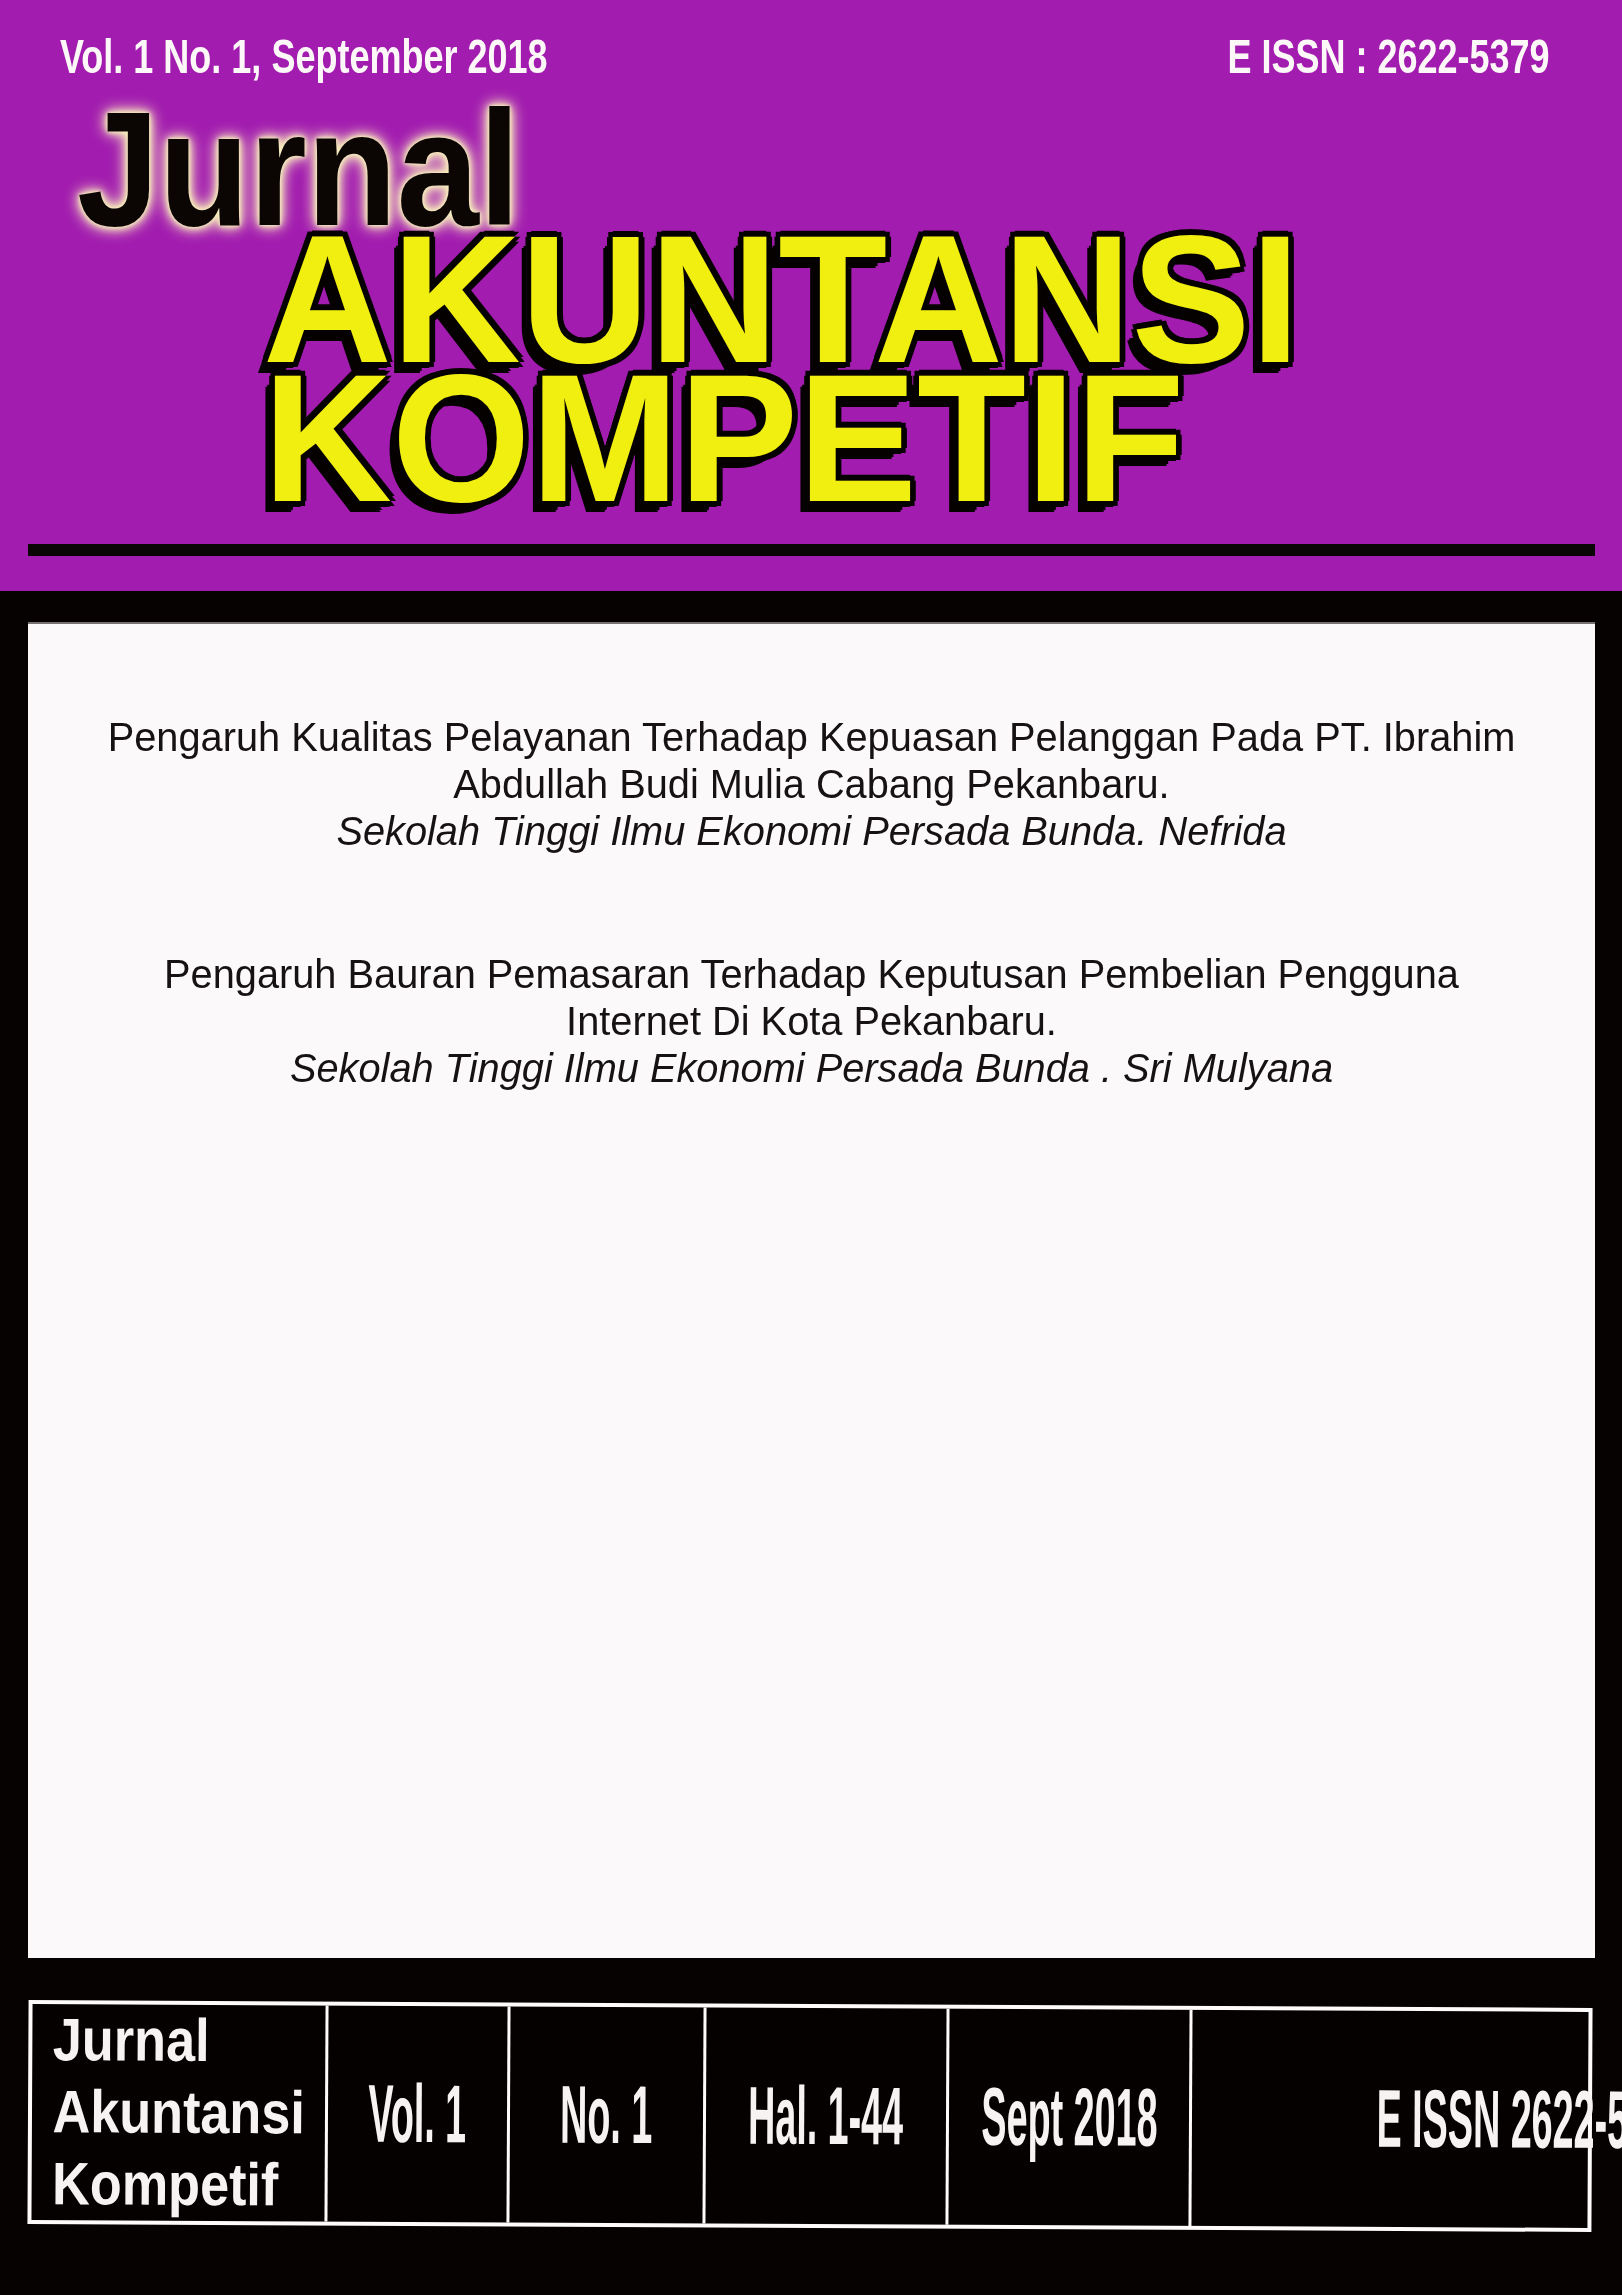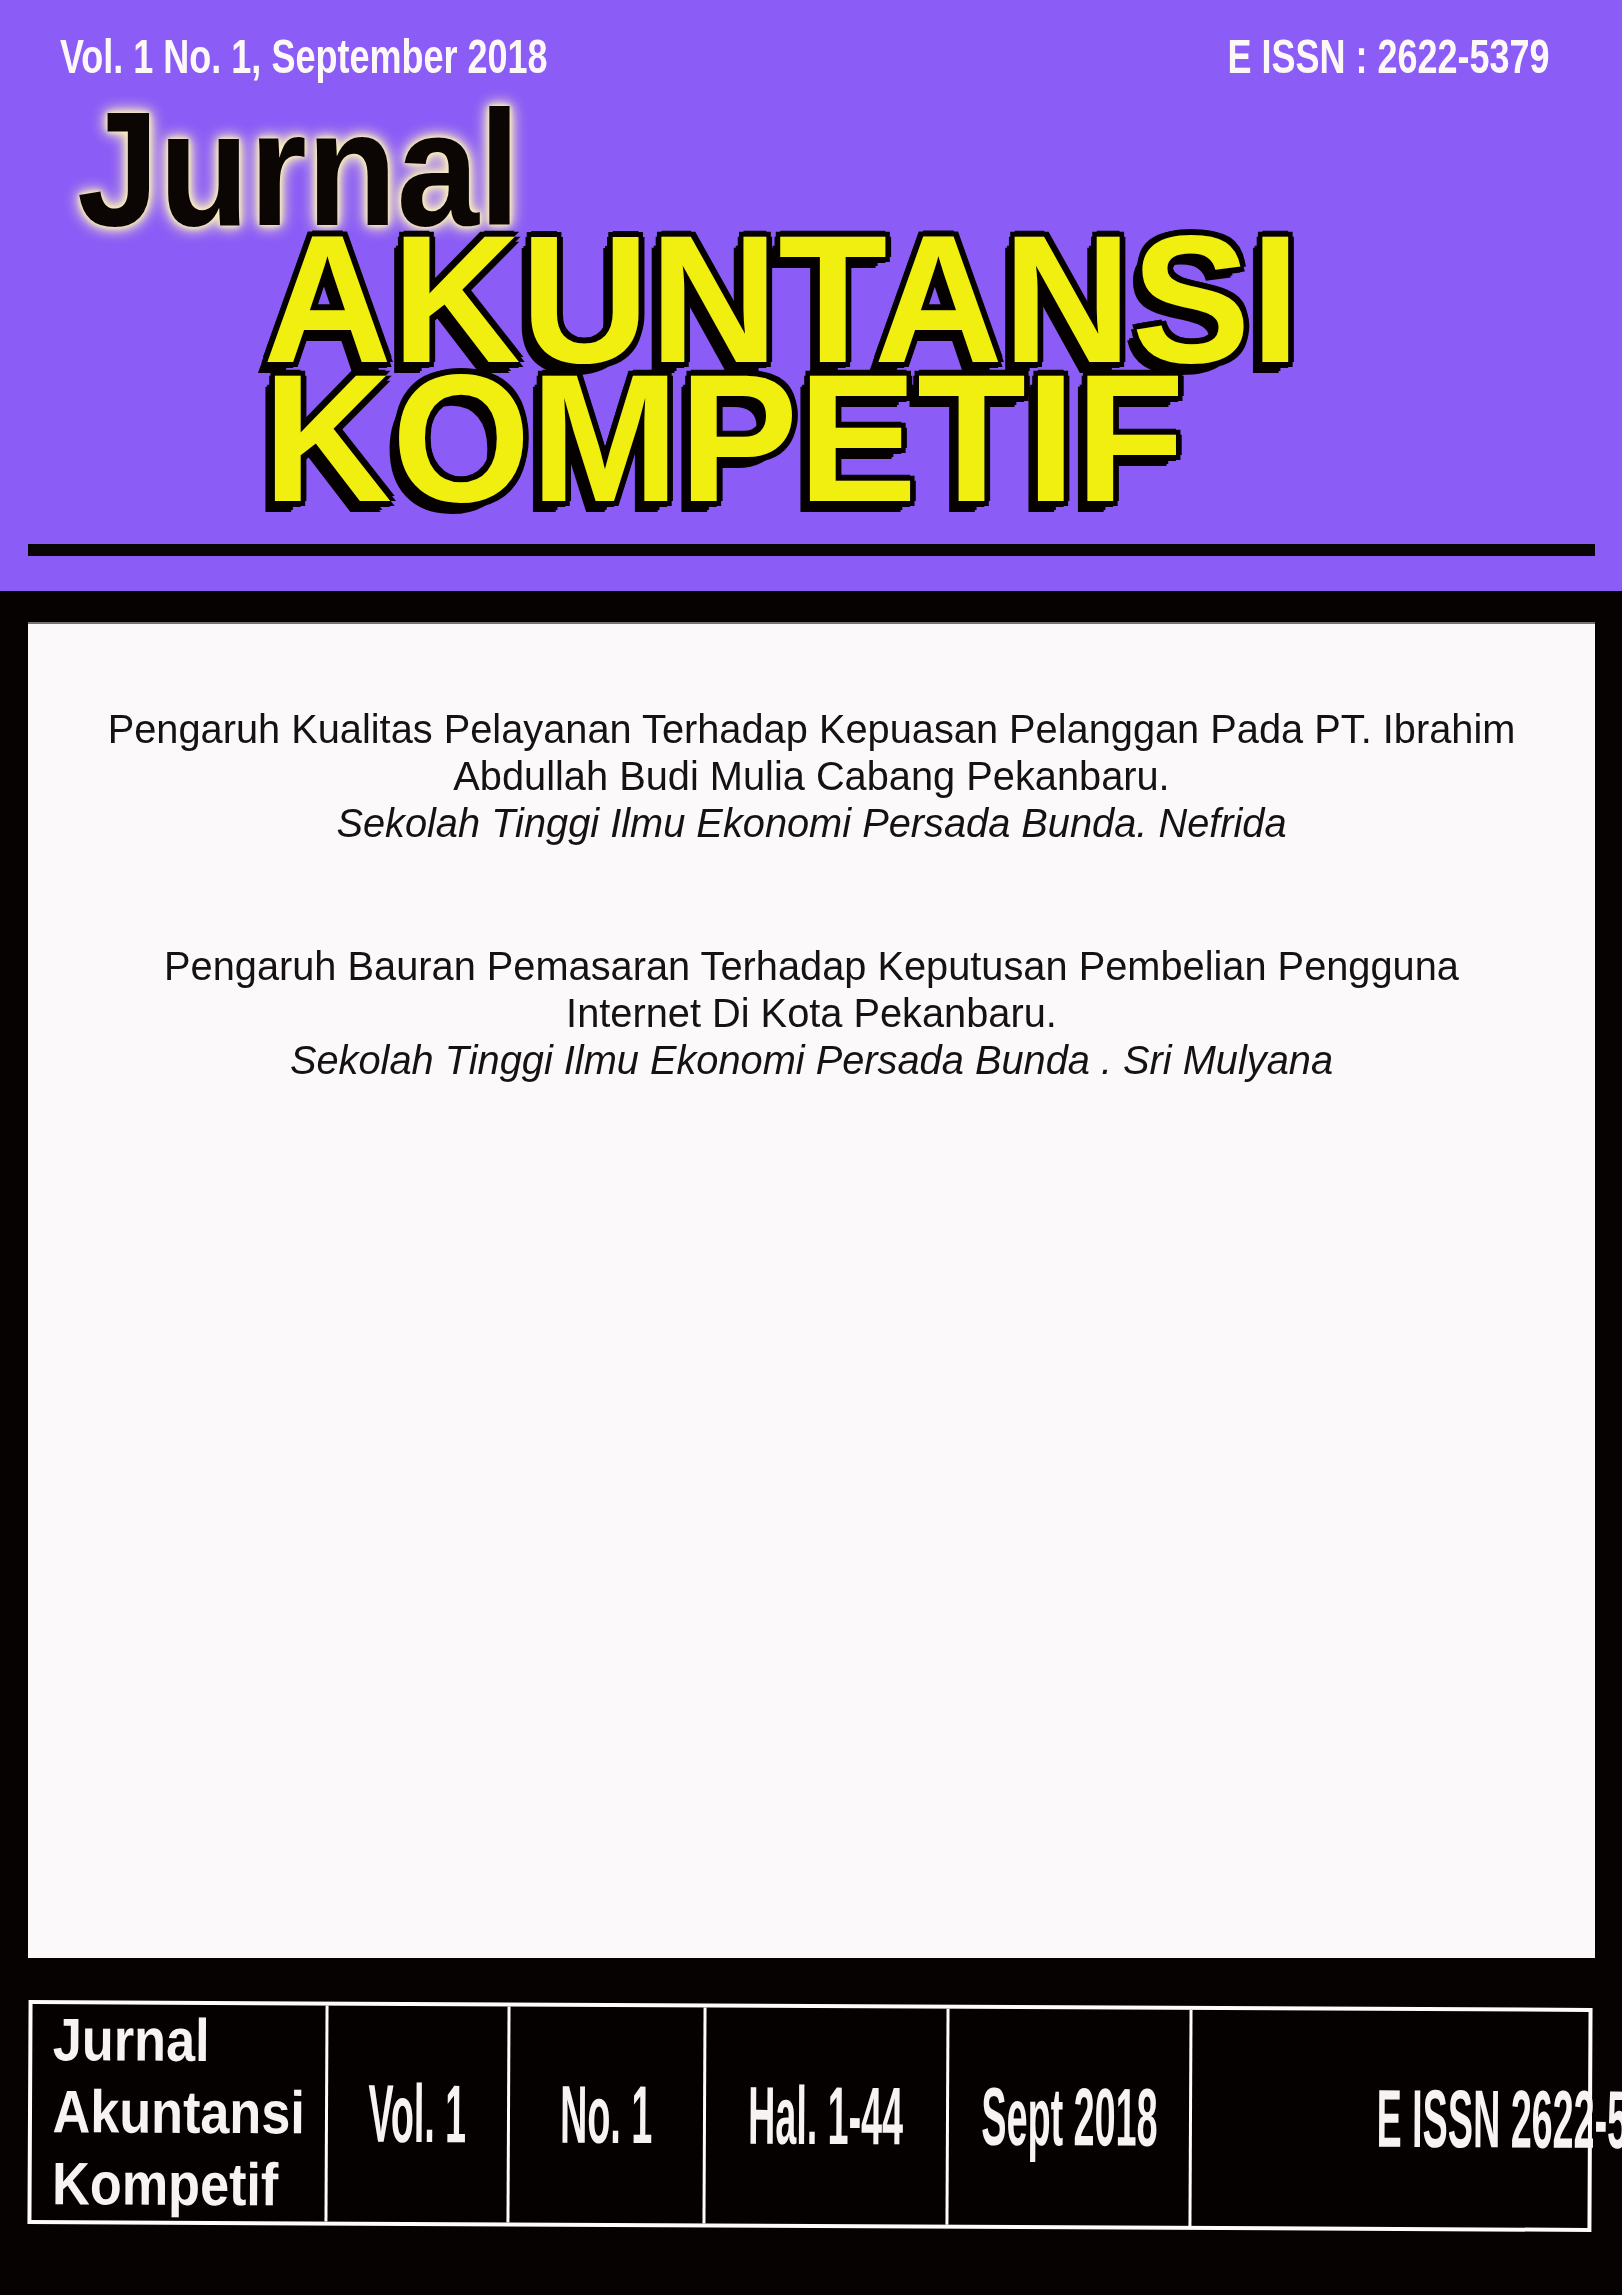--- a/index.html
+++ b/index.html
@@ -4,21 +4,21 @@
 <style>
   html,body{margin:0;padding:0;background:#070202;}
   .page{
     position:relative; width:1623px; height:2295px; overflow:hidden;
     background:#070202;
     font-family:"Liberation Sans","DejaVu Sans",sans-serif;
   }
   
   .masthead{
     position:absolute; left:0; top:0; width:1623px; height:591px;
-    background:#8b5cf6;
+    background:#a21caf;
   }
   .issue-row{
     position:absolute; top:33px; left:60px; right:73px;
     display:flex; justify-content:space-between; align-items:flex-start;
   }
   .issue-info,.issue-eissn{
     font-size:48px; font-weight:bold; color:#fdf8f8; line-height:1;
     white-space:nowrap;
   }
   .issue-info{transform:scaleX(0.75); transform-origin:0 0;}
@@ -43,21 +43,21 @@
   .black-bar{
     position:absolute; left:27.5px; top:544px; width:1567px; height:11.8px;
     background:#0a0606;
   }
   
   .content-box{
     position:absolute; left:28px; top:622px; width:1567px; height:1336px;
     background:#fbf9fa; box-sizing:border-box; border-top:2.6px solid #787171;
     padding-top:82px; text-align:center; color:#161112;
   }
-  .article{margin:0 0 96px 0;}
+  .article{margin:8px 0 96px 0;}
   .atitle{
     font-size:41px; line-height:47px; font-weight:normal;
     white-space:pre-line; transform:scaleX(0.97); transform-origin:50% 0;
   }
   .aaffil{
     font-size:41px; line-height:47px; font-style:italic;
     white-space:pre-wrap; transform:scaleX(0.97); transform-origin:50% 0;
   }
   
   .ftable{

